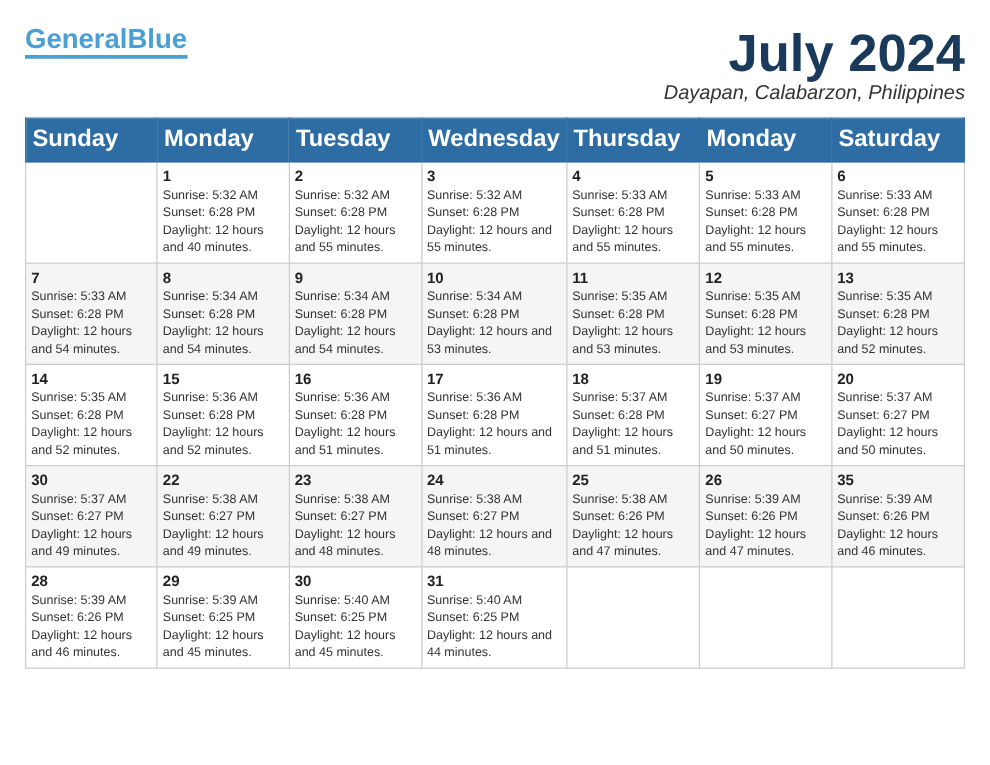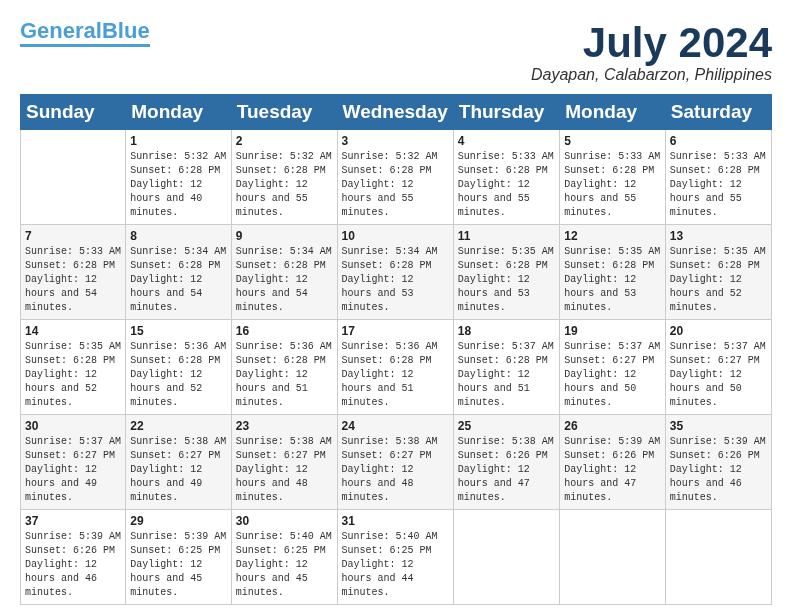--- a/index.html
+++ b/index.html
@@ -79,21 +79,20 @@
       font-weight: bold;
       font-size: 12px;
       color: #222;
       display: block;
       margin-bottom: 2px;
     }
     .day-info {
       font-size: 10px;
       color: #333;
       line-height: 1.4;
-      font-family: Liberation Mono, monospace;
     }
     td.empty {
       background: #fff;
     }
   </style>
 </head>
 <body>
 
 <div class="header">
   <div class="logo">
@@ -341,21 +340,21 @@
         <span class="day-num">35</span>
         <div class="day-info">
           <span>Sunrise: 5:39 AM</span><br>
           <span>Sunset: 6:26 PM</span><br>
           <span>Daylight: 12 hours and 46 minutes.</span>
         </div>
       </td>
       </tr>
       <tr>
         <td>
-        <span class="day-num">37</span>
+        <span class="day-num">28</span>
         <div class="day-info">
           <span>Sunrise: 5:39 AM</span><br>
           <span>Sunset: 6:26 PM</span><br>
           <span>Daylight: 12 hours and 46 minutes.</span>
         </div>
       </td>
         <td>
         <span class="day-num">29</span>
         <div class="day-info">
           <span>Sunrise: 5:39 AM</span><br>

